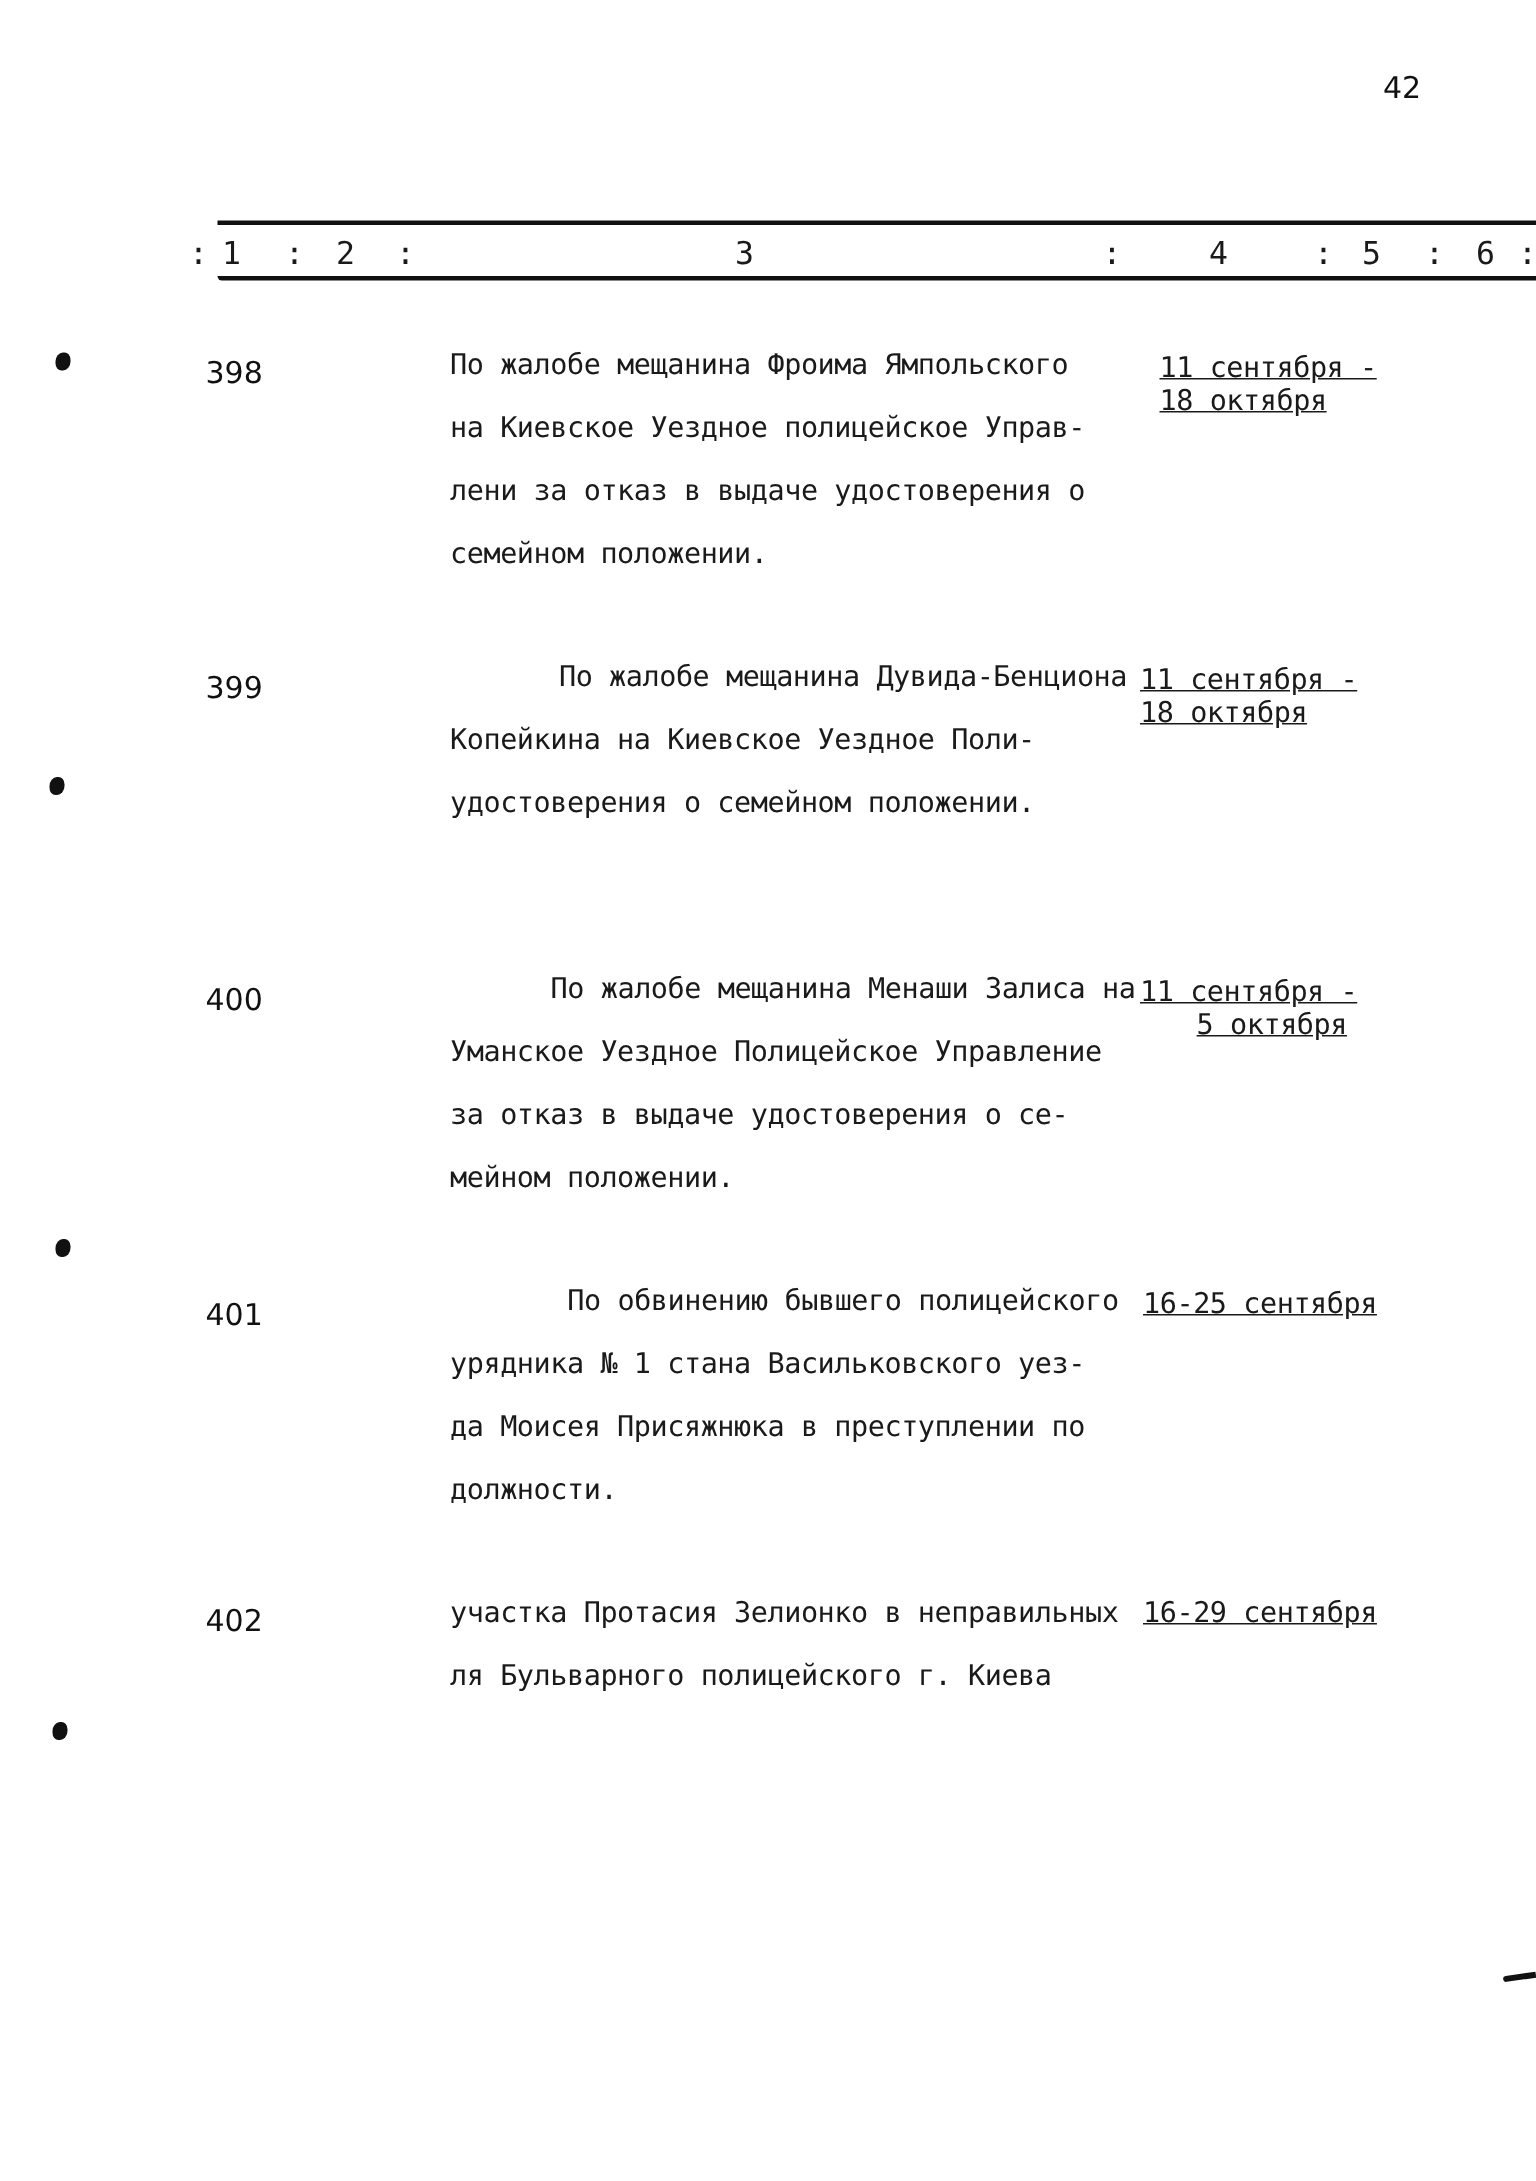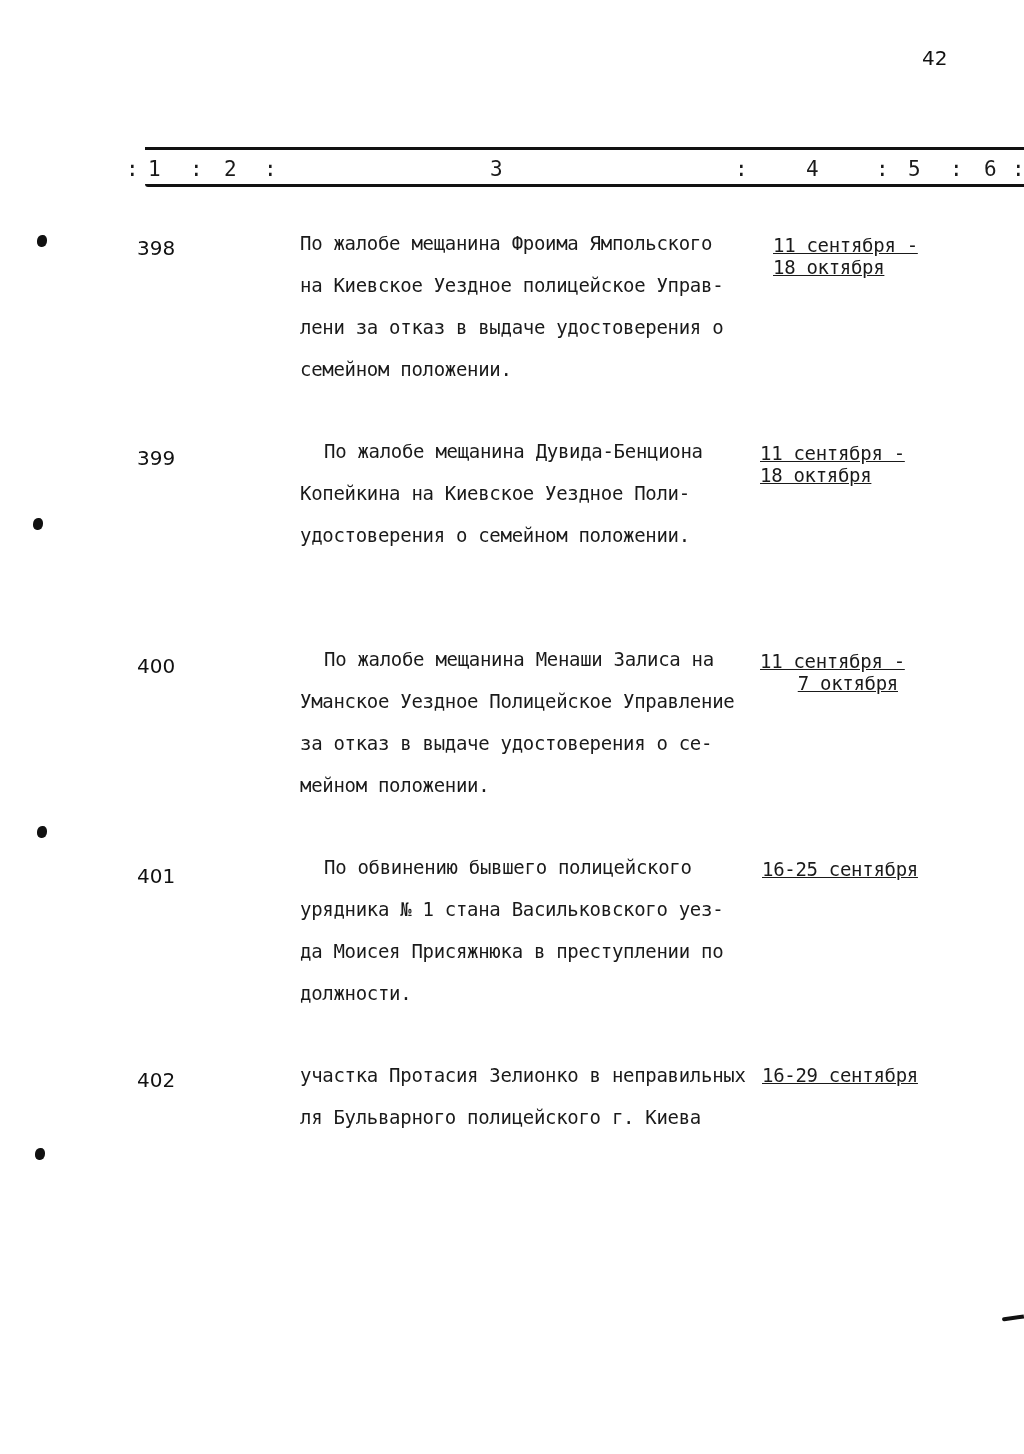--- a/index.html
+++ b/index.html
@@ -31,21 +31,21 @@
       font-family: "DejaVu Sans", "Liberation Sans", sans-serif;
       font-size: 20px; color: #111;
     }
     .desc {
       position: absolute; left: 278px; width: 500px;
       font-size: 19px; line-height: 42px; letter-spacing: -0.3px;
       color: #1a1a1a;
       margin-left: 22px;
     }
     .desc .line { display: block; white-space: nowrap; }
-    .desc .line.indent { padding-left: 24px; }
+    .desc .line.indent { padding-left: 24px; text-align: center; }
     .date {
       position: absolute; font-size: 19px; line-height: 22px; white-space: nowrap;
       letter-spacing: -0.3px;
       text-decoration: underline;
     }
     .date .line { display: block; }
     .mark {
       position: absolute; width: 10px; height: 12px; background: #111;
       border-radius: 50% 40% 50% 40%;
     }
@@ -103,21 +103,21 @@
 <div>
   <div class="row-num" style="top:654px">400</div>
   <div class="desc" style="top:638px">
     <span class="line indent">По жалобе мещанина Менаши Залиса на</span>
     <span class="line">Уманское Уездное Полицейское Управление</span>
     <span class="line">за отказ в выдаче удостоверения о се-</span>
     <span class="line">мейном положении.</span>
   </div>
   <div class="date" style="left:760px; top:650px; text-align:right; width:140px">
     <span class="line">11 сентября -</span>
-    <span class="line" style="padding-right:2px">7 октября</span>
+    <span class="line" style="padding-right:2px">5 октября</span>
   </div>
 </div>
 
 <div>
   <div class="row-num" style="top:864px">401</div>
   <div class="desc" style="top:846px">
     <span class="line indent">По обвинению бывшего полицейского</span>
     <span class="line">урядника № 1 стана Васильковского уез-</span>
     <span class="line">да Моисея Присяжнюка в преступлении по</span>
     <span class="line">должности.</span>

